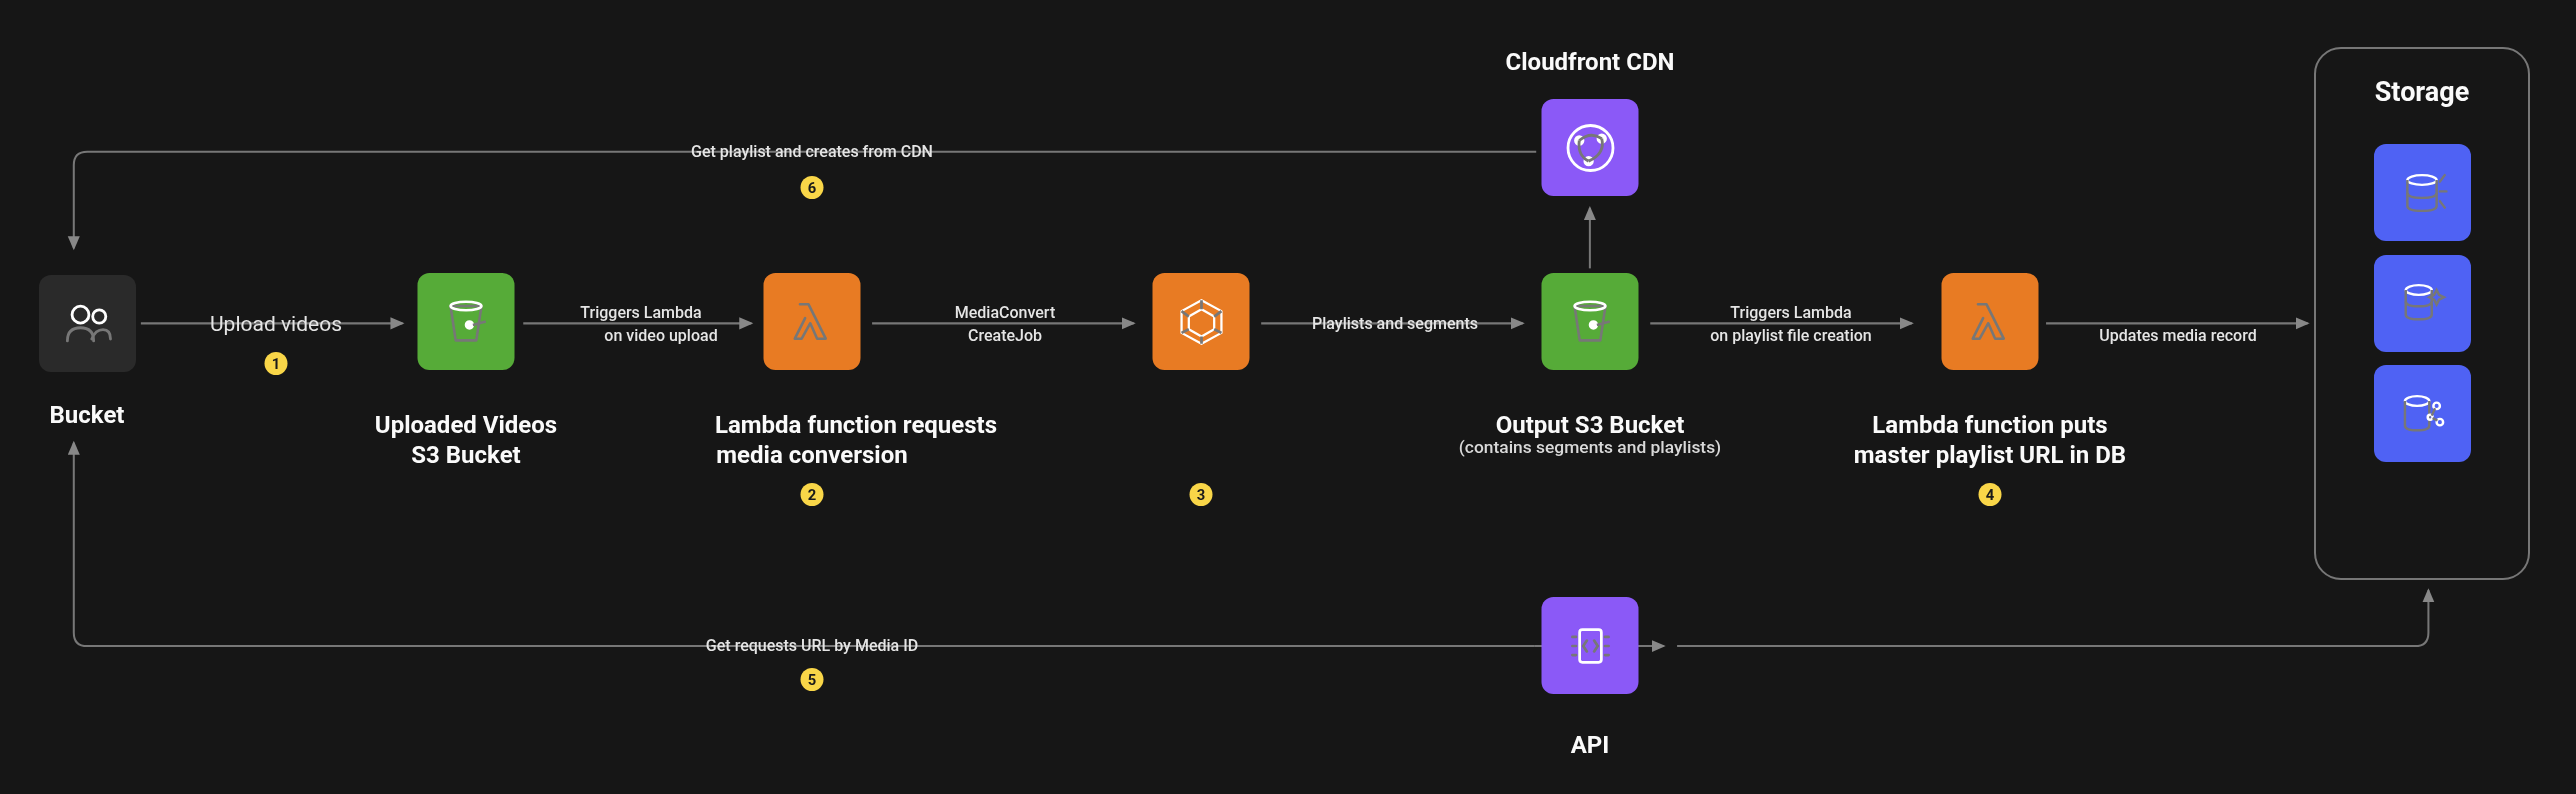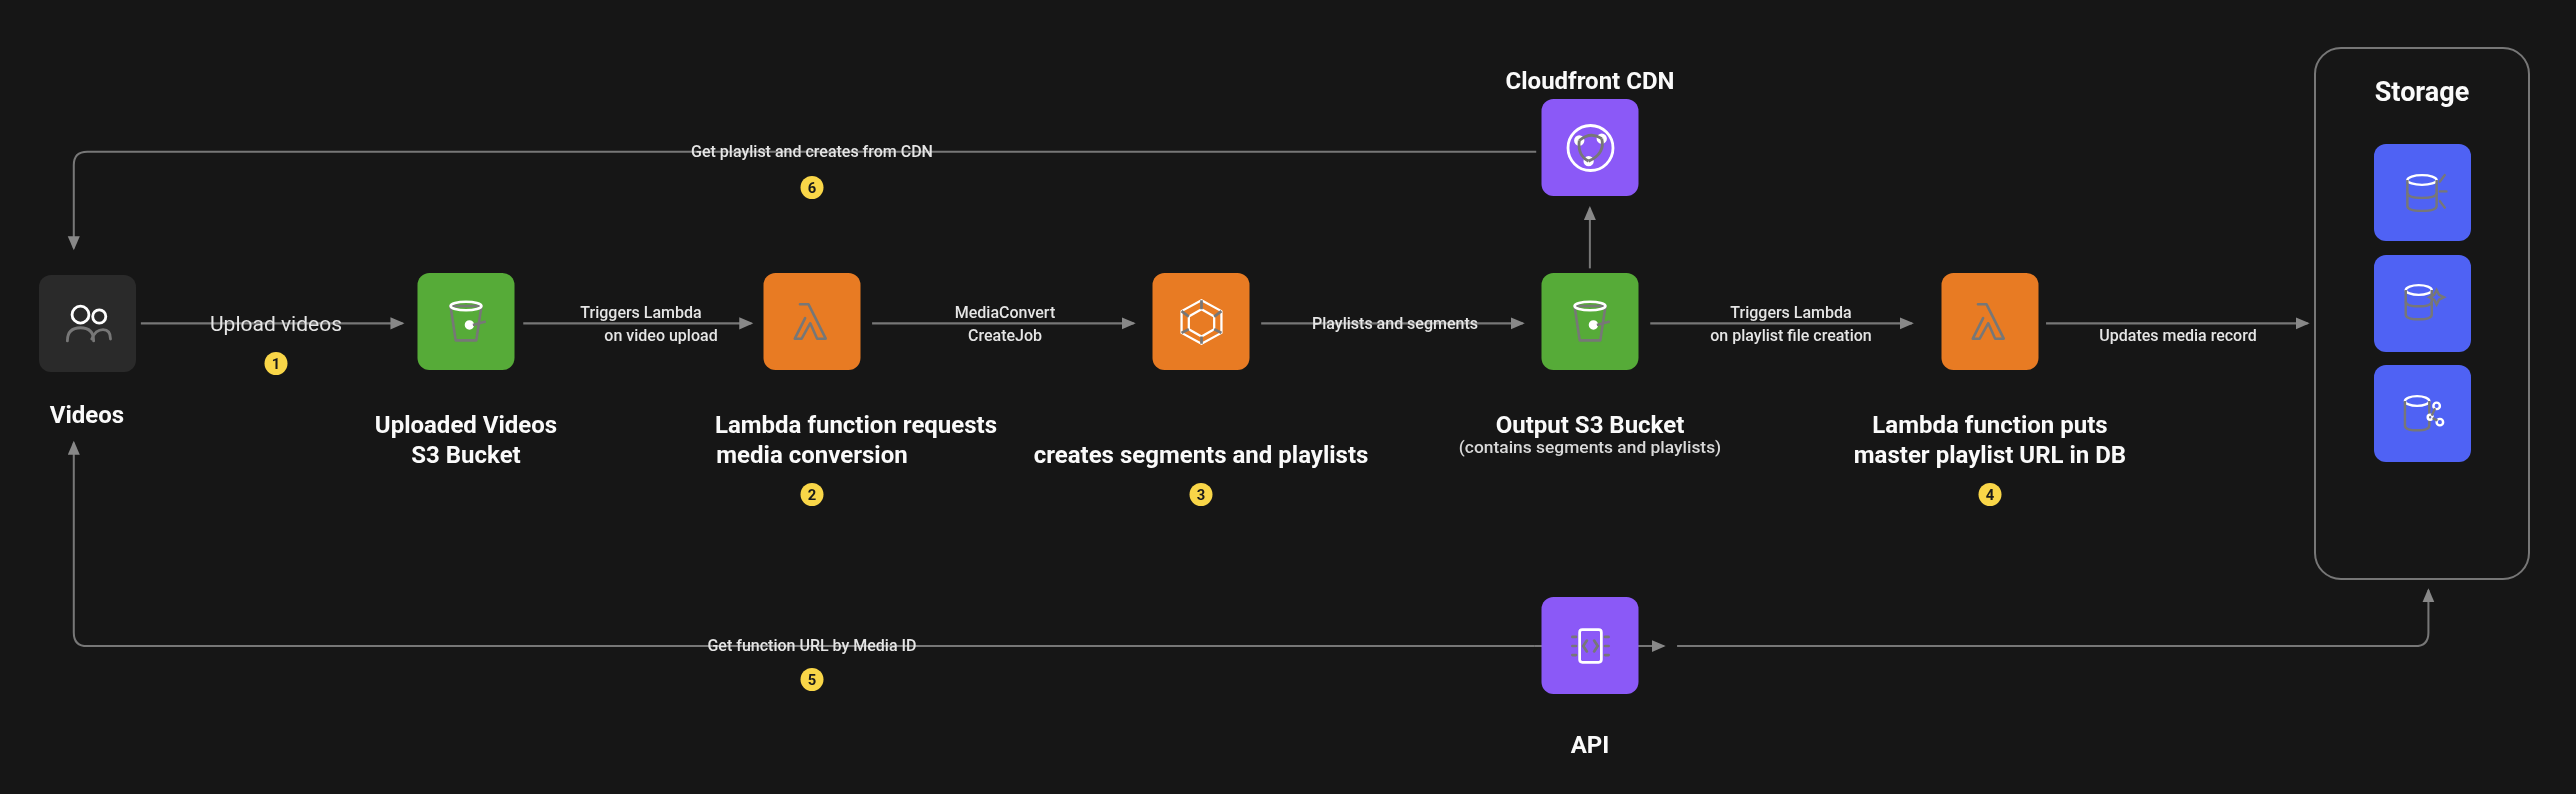--- a/index.html
+++ b/index.html
@@ -88,21 +88,21 @@
 
     <line x1="2370" y1="400" x2="2370" y2="310" marker-end="url(#ah)"></line>
 
     <path d="M2290 226 L130 226 Q110 226 110 246 L110 370" marker-end="url(#ah)"></path>
 
     <line x1="2288" y1="963" x2="2480" y2="963" marker-end="url(#ah)"></line>
     <path d="M2500 963 L3600 963 Q3620 963 3620 943 L3620 880" marker-end="url(#ah)"></path>
     <path d="M2288 963 L130 963 Q110 963 110 943 L110 660" marker-end="url(#ah)"></path>
   </svg>
 
-  <div class="abs title center-x" style="left:1590px; top:48px;margin-top:19px;">Cloudfront CDN</div>
+  <div class="abs title center-x" style="left:1590px; top:48px;">Cloudfront CDN</div>
 
   <div class="abs tile purple center-x" style="left:1590px; top:99px;">
     <svg width="60" height="60" viewBox="0 0 64 64" fill="none" stroke="#fff" stroke-width="3">
       <circle cx="32" cy="32" r="24"></circle>
       <circle cx="20" cy="24" r="4" fill="#fff"></circle>
       <circle cx="44" cy="22" r="4" fill="#fff"></circle>
       <circle cx="30" cy="46" r="4" fill="#fff"></circle>
       <path d="M20 24 Q32 14 44 22"></path>
       <path d="M20 24 Q18 40 30 46"></path>
       <path d="M44 22 Q48 38 30 46"></path>
@@ -113,21 +113,21 @@
   <div class="abs badge center-x" style="left:812px; top:176px;">6</div>
 
   <div class="abs tile users-tile" style="left:39px; top:275px;">
     <svg width="60" height="60" viewBox="0 0 64 64" fill="none" stroke="#fff" stroke-width="3" stroke-linecap="round">
       <circle cx="24" cy="22" r="9"></circle>
       <path d="M10 50 Q10 36 24 36 Q38 36 38 50"></path>
       <circle cx="44" cy="24" r="7"></circle>
       <path d="M36 48 Q40 38 48 38 Q56 38 56 48"></path>
     </svg>
   </div>
-  <div class="abs title center-x" style="left:87px; top:401px;">Videos</div>
+  <div class="abs title center-x" style="left:87px; top:401px;">Bucket</div>
 
   <div class="abs txt-small center-x" style="left:276px; top:312px; font-size:21px; font-weight:400;">Upload videos</div>
   <div class="abs badge center-x" style="left:276px; top:352px;">1</div>
 
   <div class="abs tile green center-x" style="left:466px; top:273px;">
     <svg width="55" height="55" viewBox="0 0 64 64" fill="none" stroke="#fff" stroke-width="3" stroke-linejoin="round">
       <path d="M14 14 L50 14 L44 54 L20 54 Z"></path>
       <ellipse cx="32" cy="14" rx="18" ry="5"></ellipse>
       <circle cx="36" cy="36" r="4" fill="#fff"></circle>
       <line x1="40" y1="36" x2="55" y2="32"></line>
@@ -156,21 +156,20 @@
       <polygon points="32,8 54,20 54,44 32,56 10,44 10,20"></polygon>
       <polygon points="32,18 46,26 46,40 32,48 18,40 18,26"></polygon>
       <line x1="32" y1="8" x2="32" y2="18"></line>
       <line x1="54" y1="20" x2="46" y2="26"></line>
       <line x1="54" y1="44" x2="46" y2="40"></line>
       <line x1="32" y1="56" x2="32" y2="48"></line>
       <line x1="10" y1="44" x2="18" y2="40"></line>
       <line x1="10" y1="20" x2="18" y2="26"></line>
     </svg>
   </div>
-  <div class="abs title center-x" style="left:1201px; top:441px;">creates segments and playlists</div>
   <div class="abs badge center-x" style="left:1201px; top:483px;">3</div>
 
   <div class="abs txt-small center-x" style="left:1395px; top:314px;">Playlists and segments</div>
 
   <div class="abs tile green center-x" style="left:1590px; top:273px;">
     <svg width="55" height="55" viewBox="0 0 64 64" fill="none" stroke="#fff" stroke-width="3" stroke-linejoin="round">
       <path d="M14 14 L50 14 L44 54 L20 54 Z"></path>
       <ellipse cx="32" cy="14" rx="18" ry="5"></ellipse>
       <circle cx="36" cy="36" r="4" fill="#fff"></circle>
       <line x1="40" y1="36" x2="55" y2="32"></line>
@@ -231,17 +230,17 @@
     <svg width="58" height="58" viewBox="0 0 64 64" fill="none" stroke="#fff" stroke-width="3" stroke-linecap="round">
       <rect x="20" y="14" width="24" height="36" rx="3"></rect>
       <path d="M28 26 L24 32 L28 38"></path>
       <path d="M36 26 L40 32 L36 38"></path>
       <path d="M12 22 L16 22 M12 32 L16 32 M12 42 L16 42"></path>
       <path d="M48 22 L52 22 M48 32 L52 32 M48 42 L52 42"></path>
     </svg>
   </div>
   <div class="abs title center-x" style="left:1590px; top:731px;">API</div>
 
-  <div class="abs txt-small center-x" style="left:812px; top:636px;">Get function URL by Media ID</div>
+  <div class="abs txt-small center-x" style="left:812px; top:636px;">Get requests URL by Media ID</div>
   <div class="abs badge center-x" style="left:812px; top:668px;">5</div>
 
 </div>
 
 
 </body></html>

